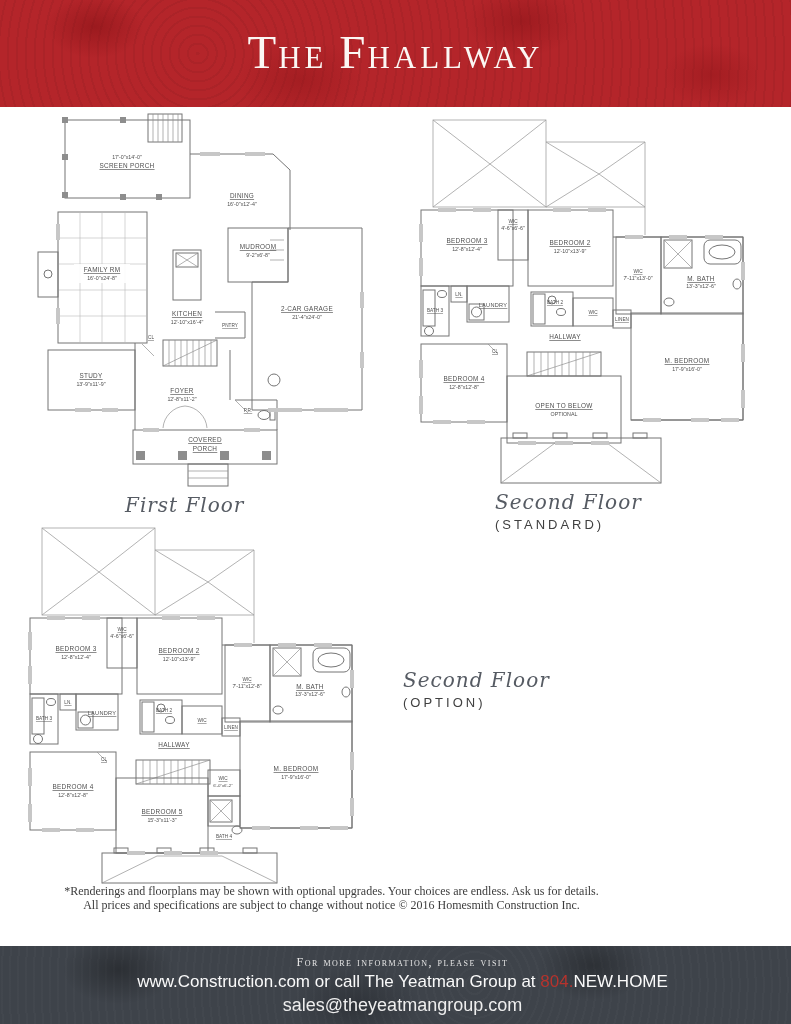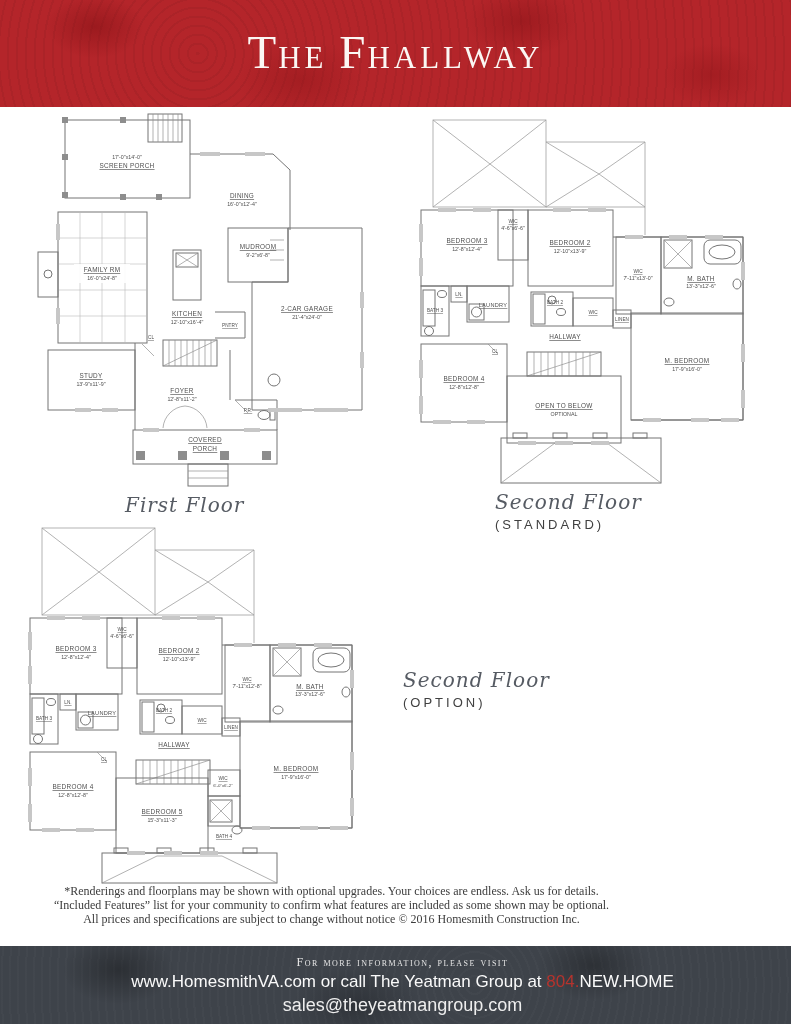--- a/index.html
+++ b/index.html
@@ -362,26 +362,25 @@
       <text class="rd" x="284" y="259">17'-9"x16'-0"</text>
     </g>
   </svg>
   <div class="cap" style="left:403px;top:668px;width:160px;">
     <span class="script">Second Floor</span>
     <span class="sub">(OPTION)</span>
   </div>
 
   <div class="disc">
     <div>*Renderings and floorplans may be shown with optional upgrades. Your choices are endless. Ask us for details.</div>
-    <div>“Included Features” list for your community to confirm what features are included as some shown may be optional.</div>
     <div>All prices and specifications are subject to change without notice © 2016 Homesmith Construction Inc.</div>
   </div>
 
   <footer class="ftr">
     <div class="txt">
       <div class="visit">For more information, please visit</div>
-      <div class="info"><span>www.HomesmithVA.com or call The Yeatman Group at </span><span class="red">804.</span><span>NEW.HOME</span></div>
+      <div class="info"><span>www.Construction.com or call The Yeatman Group at </span><span class="red">804.</span><span>NEW.HOME</span></div>
       <div class="mail">sales@theyeatmangroup.com</div>
     </div>
 
   </footer>
 
 </div>
 
 </body></html>

